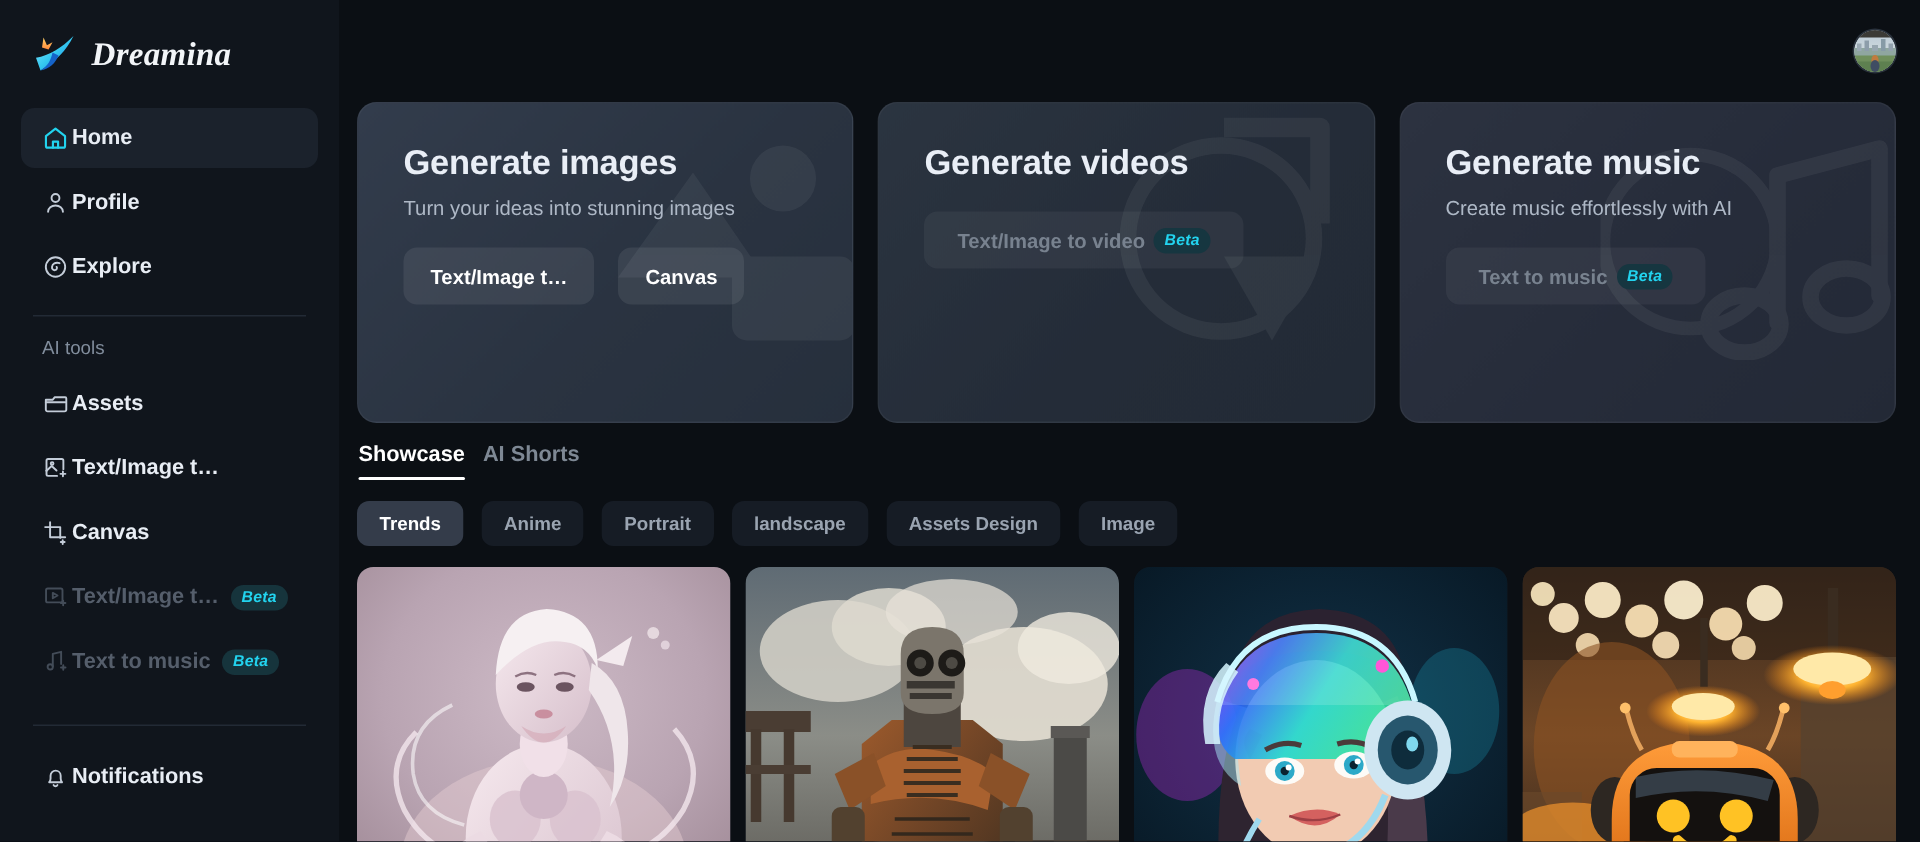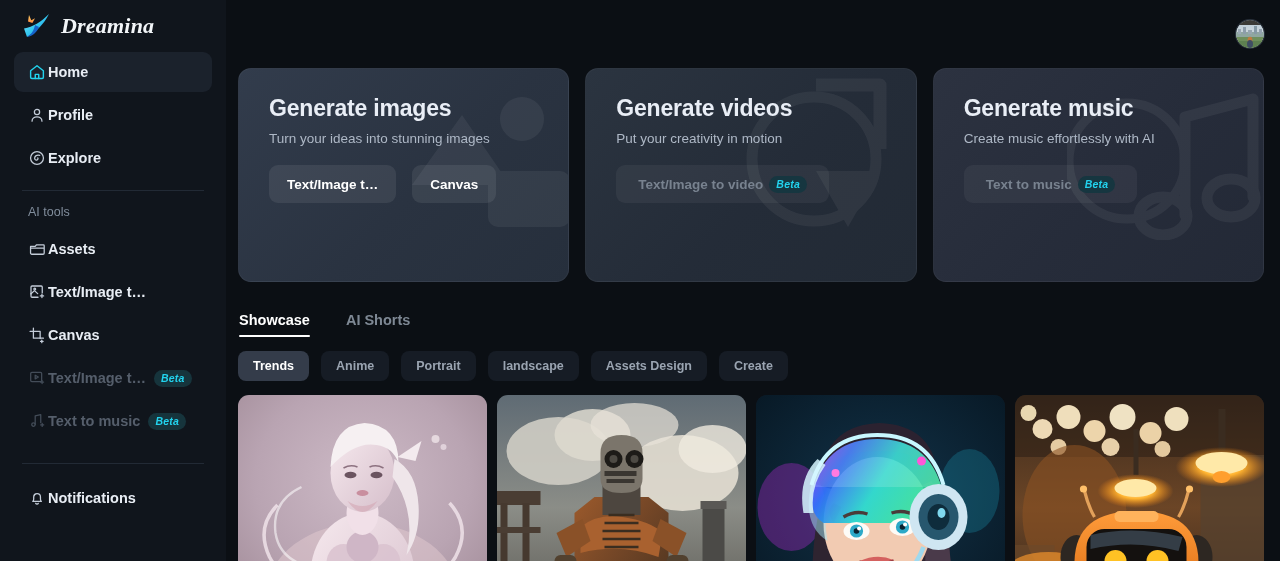--- a/index.html
+++ b/index.html
@@ -13,21 +13,21 @@
   .app { display:flex; width:1280px; height:561px; }
 
   
   .sidebar {
     width:226px; height:561px; flex:0 0 226px;
     background:#10151c;
     padding:0 14px;
     position:relative;
     overflow:hidden;
   }
-  .brand { display:flex; align-items:center; gap:9px; height:52px; padding-left:8px; }
+  .brand { display:flex; align-items:center; gap:9px; height:72px; padding-left:8px; }
   .brand-mark { width:30px; height:28px; flex:0 0 30px; display:block; }
   .brand-name {
     font-family:"Liberation Serif", serif;
     font-style:italic; font-weight:700;
     font-size:22px; color:#f2f5f8; letter-spacing:.2px;
   }
 
   .nav-item {
     display:flex; align-items:center; gap:2px;
     height:40px; padding:0 14px; border-radius:9px;
@@ -94,21 +94,21 @@
     font-family:"Liberation Sans", sans-serif;
     padding:0 18px; cursor:pointer;
     display:inline-flex; align-items:center; justify-content:center;
     max-width:128px; white-space:nowrap; overflow:hidden;
   }
   .hbtn.wide { max-width:none; padding:0 22px; }
   .hbtn.muted { background:rgba(255,255,255,.05); color:#78828f; cursor:default; }
   .hbtn .beta-pill { background:#163640; }
 
   
-  .tabs { display:flex; gap:36px; margin-top:30px; padding-left:1px; }
+  .tabs { display:flex; gap:12px; margin-top:13px; padding-left:1px; }
   .tab {
     font-size:14.5px; font-weight:700; color:#7e8894;
     padding-bottom:9px; cursor:pointer; position:relative;
   }
   .tab.active { color:#ffffff; }
   .tab.active::after {
     content:""; position:absolute; left:0; right:0; bottom:0;
     height:2.5px; background:#ffffff; border-radius:2px;
   }
 
@@ -318,21 +318,20 @@
 
       <div class="hero hero-2">
         <span class="hero-wm">
           <svg width="200" height="165" viewBox="0 0 200 165" fill="none" stroke="#ffffff" stroke-width="13" stroke-linejoin="round">
             <path d="M86 10 L150 10 L150 74"></path>
             <path d="M150 96 L118 152 L86 96 Z" fill="#ffffff" stroke="none"></path>
             <circle cx="84" cy="84" r="62" stroke-width="11"></circle>
           </svg>
         </span>
         <h2>Generate videos</h2>
-        <p>Put your creativity in motion</p>
         <div class="hero-btns">
           <button class="hbtn wide muted">
             <span>Text/Image to video</span>
             <span class="beta-pill">Beta</span>
           </button>
         </div>
       </div>
 
       <div class="hero hero-3">
         <span class="hero-wm">
@@ -358,21 +357,21 @@
       <div class="tab active">Showcase</div>
       <div class="tab">AI Shorts</div>
     </nav>
 
     <div class="chips">
       <div class="chip active">Trends</div>
       <div class="chip">Anime</div>
       <div class="chip">Portrait</div>
       <div class="chip">landscape</div>
       <div class="chip">Assets Design</div>
-      <div class="chip">Create</div>
+      <div class="chip">Image</div>
     </div>
 
     <section class="gallery">
 
       <div class="card">
         <svg viewBox="0 0 250 225" preserveAspectRatio="xMidYMid slice">
           <defs>
             <radialGradient id="g1bg" cx="50%" cy="38%" r="78%">
               <stop offset="0" stop-color="#cdbac6"></stop>
                 <stop offset=".55" stop-color="#b9a4b2"></stop>

